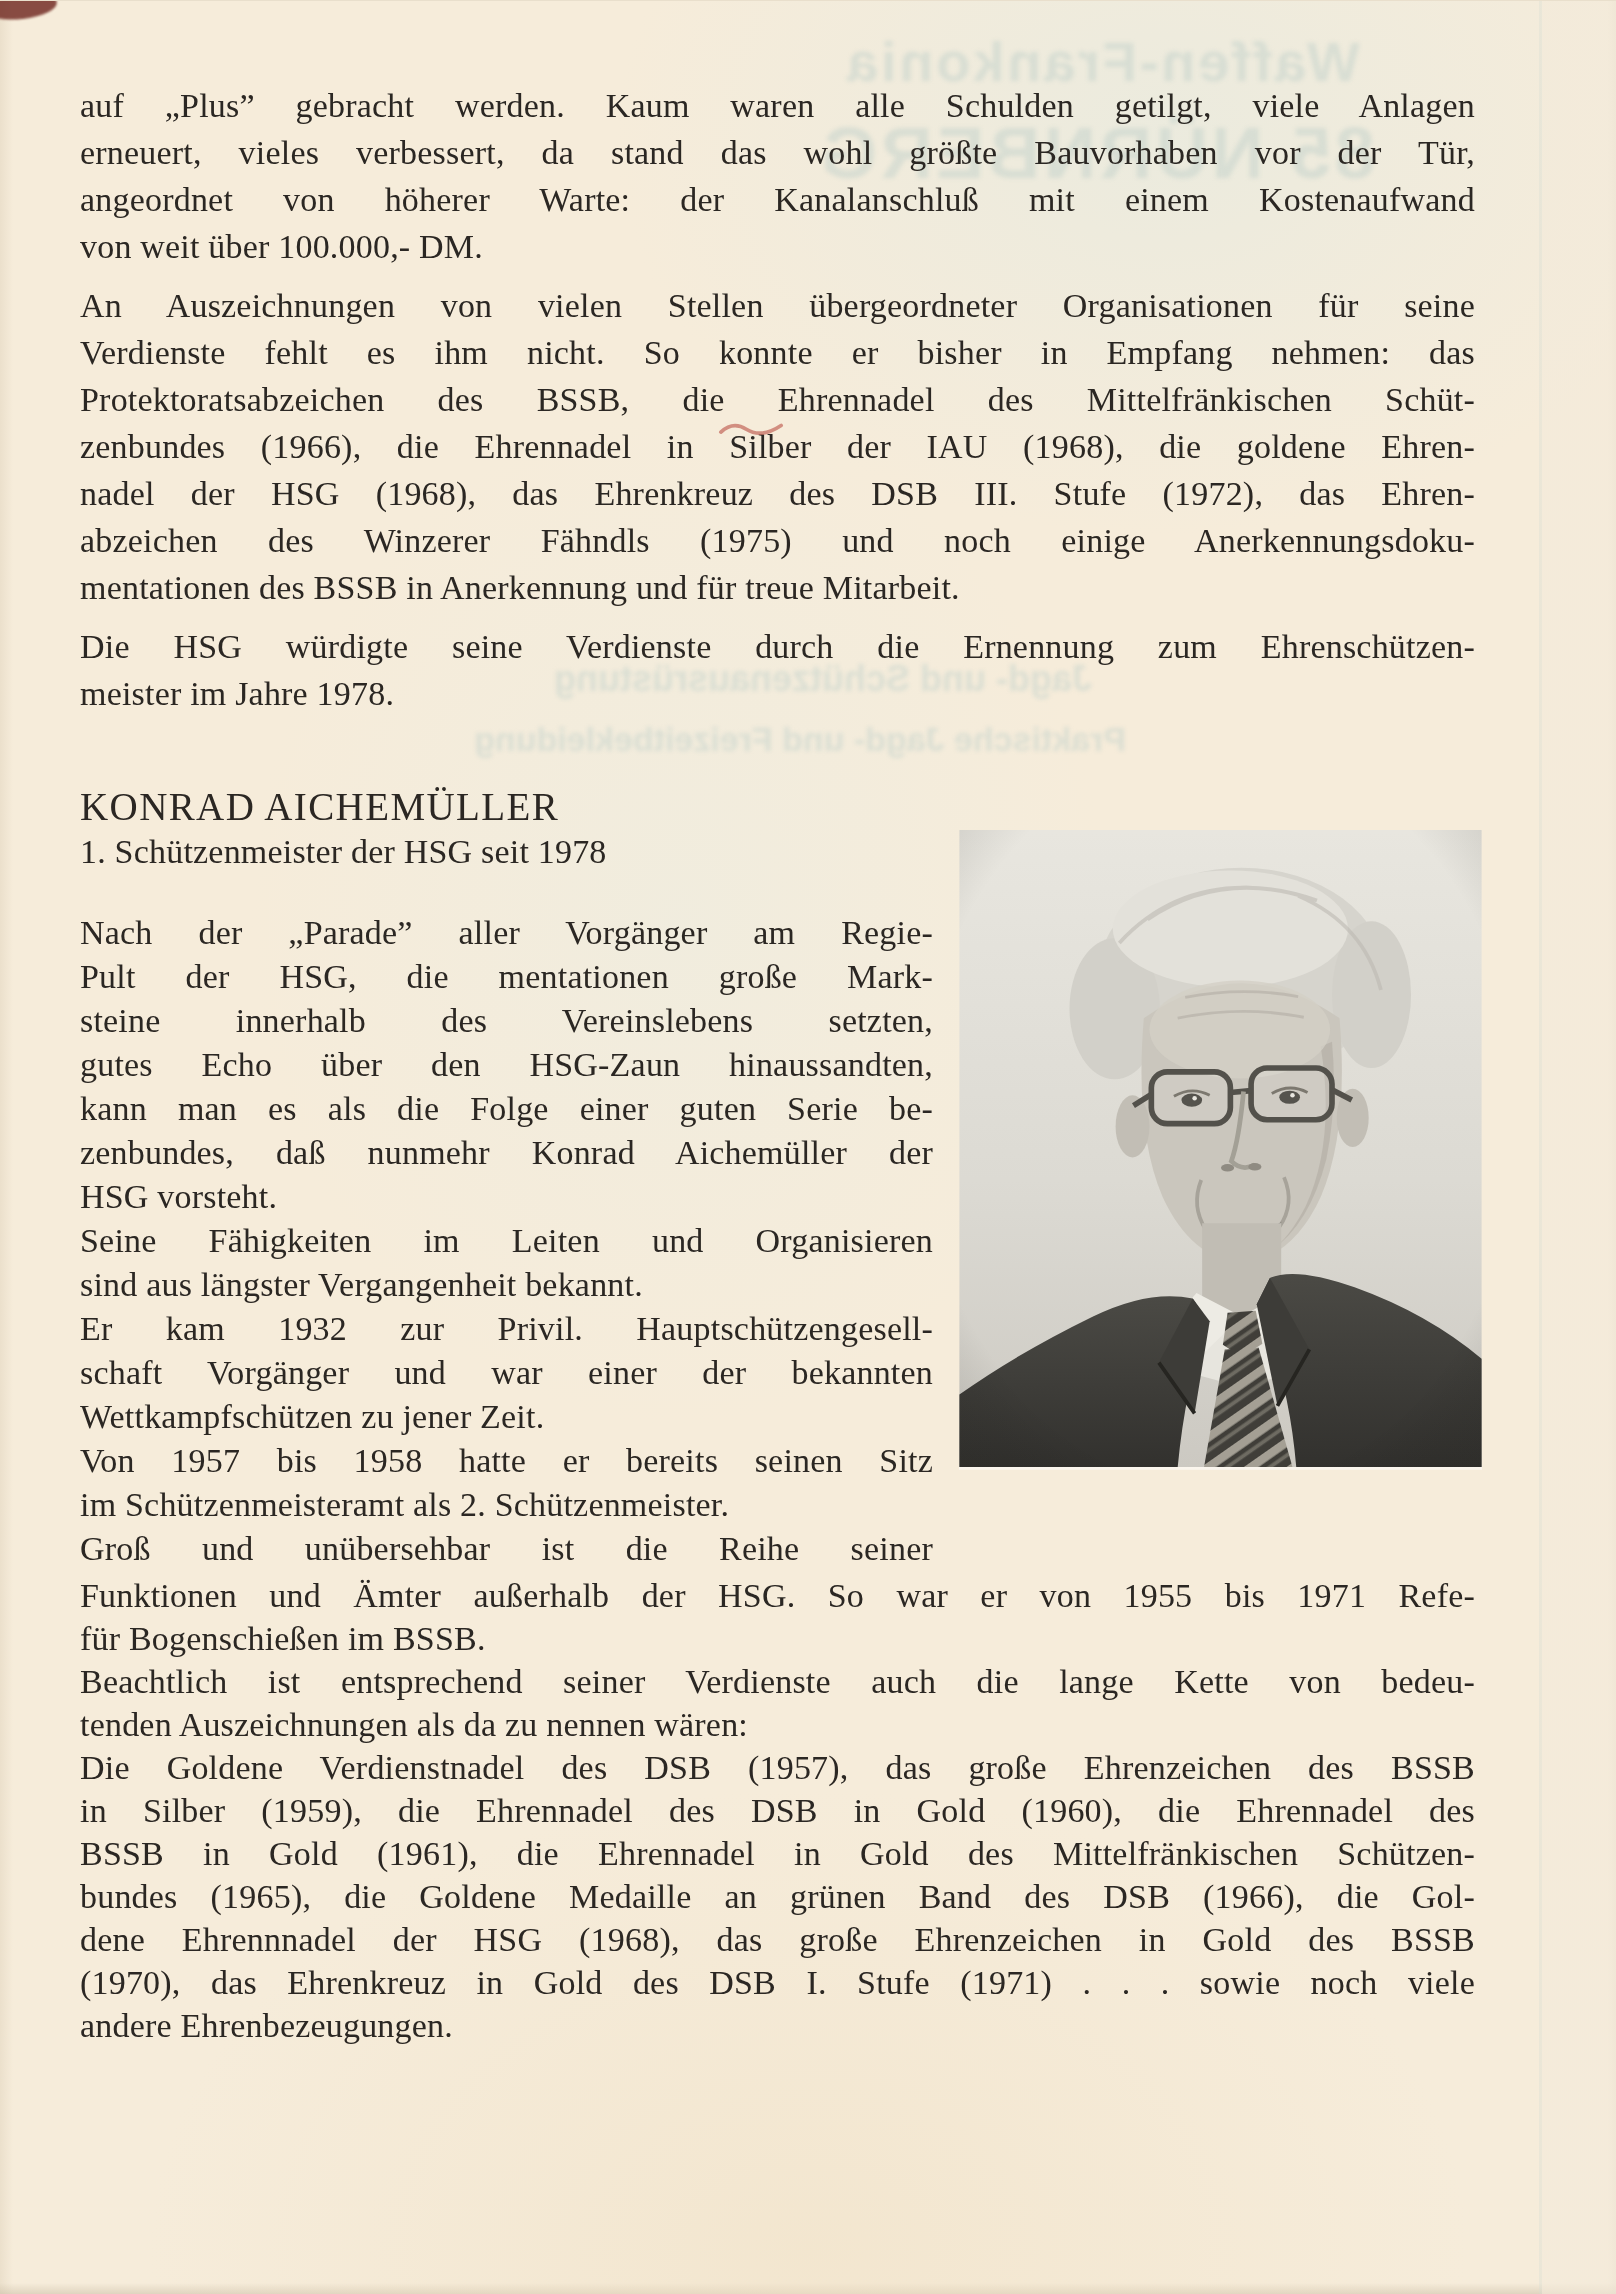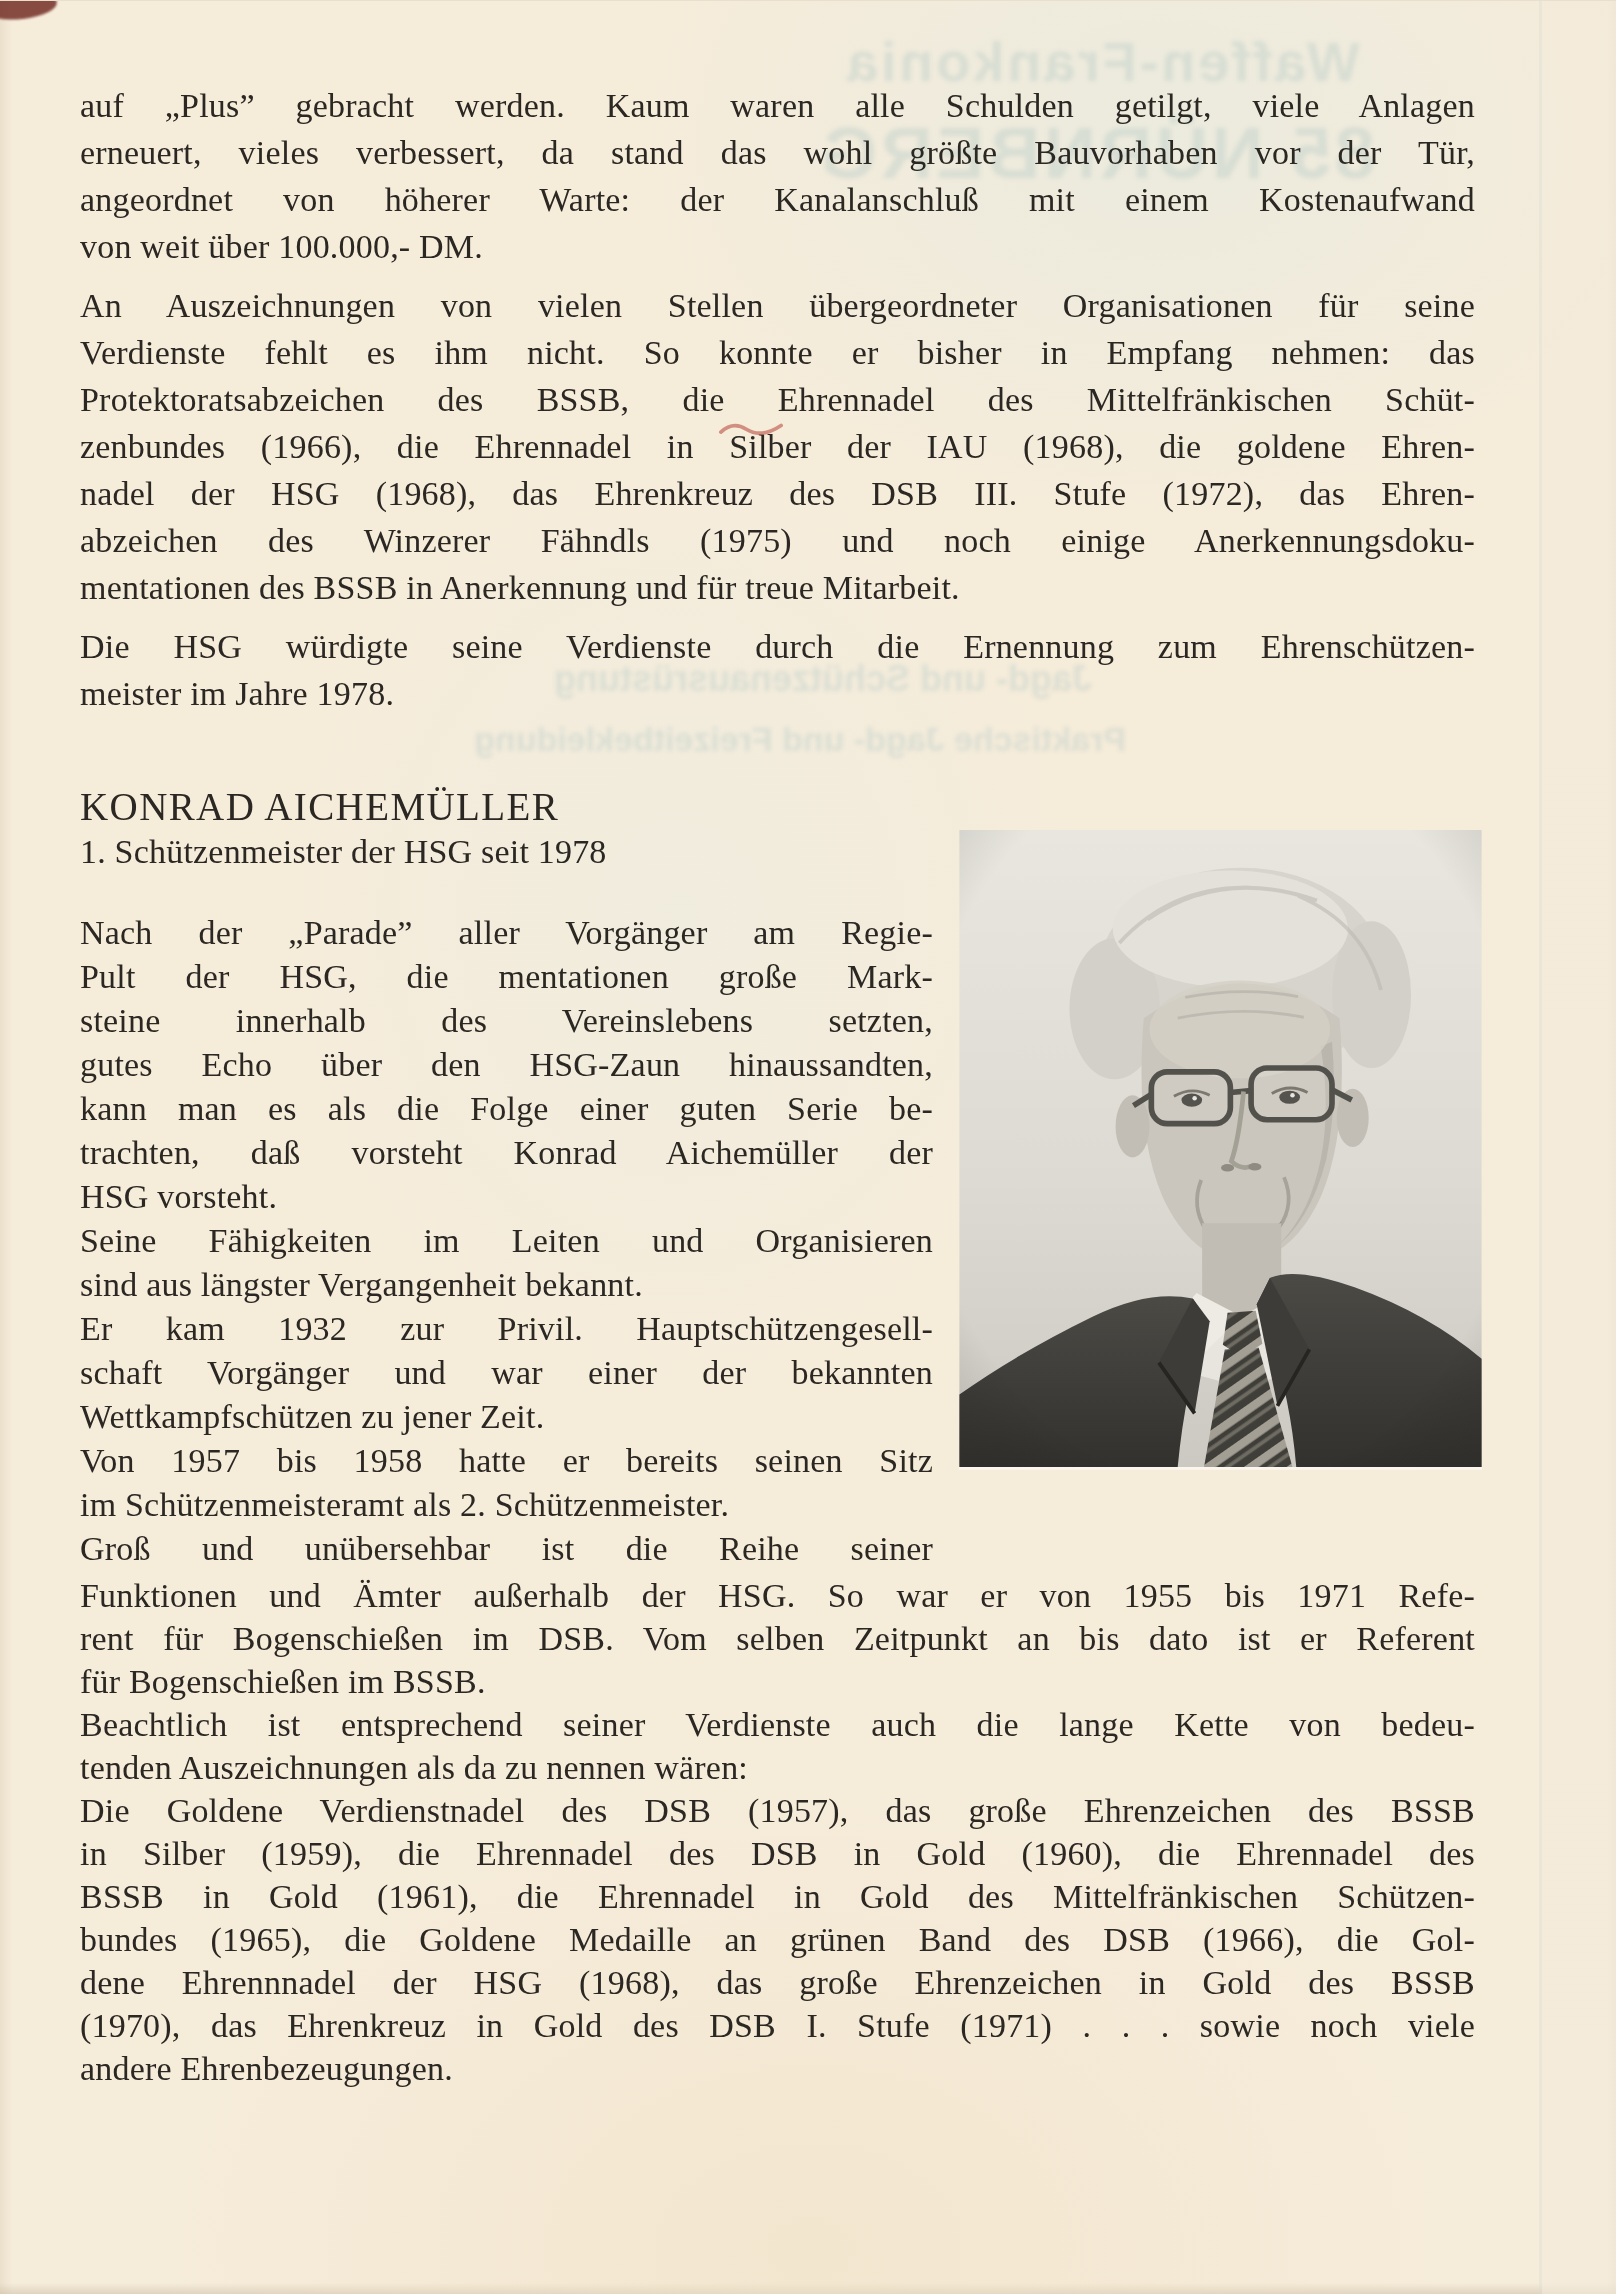--- a/index.html
+++ b/index.html
@@ -101,21 +101,21 @@
     <path d="M3 16 Q16 4 30 13 Q46 23 67 9" fill="none" stroke="#b54338" stroke-width="4" stroke-linecap="round"></path>
   </svg>
 
   <div class="block narrow-block" id="narrow-block">
       <div class="para">
         <div class="line j">Nach der „Parade” aller Vorgänger am Regie-</div>
         <div class="line j">Pult der HSG, die mentationen große Mark-</div>
         <div class="line j">steine innerhalb des Vereinslebens setzten,</div>
         <div class="line j">gutes Echo über den HSG-Zaun hinaussandten,</div>
         <div class="line j">kann man es als die Folge einer guten Serie be-</div>
-        <div class="line j">trachten, daß vorsteht Konrad Aichemüller der</div>
+        <div class="line j">zenbundes, daß nunmehr Konrad Aichemüller der</div>
         <div class="line">HSG vorsteht.</div>
       </div>
       <div class="para">
         <div class="line j">Seine Fähigkeiten im Leiten und Organisieren</div>
         <div class="line">sind aus längster Vergangenheit bekannt.</div>
       </div>
       <div class="para">
         <div class="line j">Er kam 1932 zur Privil. Hauptschützengesell-</div>
         <div class="line j">schaft Vorgänger und war einer der bekannten</div>
         <div class="line">Wettkampfschützen zu jener Zeit.</div>
@@ -207,21 +207,20 @@
       <path d="M248 498 L212 566 L250 620 L266 522 Z" fill="#3d3c38"></path>
       <path d="M330 476 L372 552 L338 612 L316 504 Z" fill="#3d3c38"></path>
       <path d="M212 566 L250 620 M372 552 L338 612" stroke="#262521" stroke-width="4" fill="none"></path>
       <rect width="555" height="677" fill="url(#vig)"></rect>
     </svg>
   </div>
 
   <div class="block wide-block" id="wide-block">
       <div class="para">
         <div class="line j">Funktionen und Ämter außerhalb der HSG. So war er von 1955 bis 1971 Refe-</div>
-        <div class="line j">rent für Bogenschießen im DSB. Vom selben Zeitpunkt an bis dato ist er Referent</div>
         <div class="line">für Bogenschießen im BSSB.</div>
       </div>
       <div class="para">
         <div class="line j">Beachtlich ist entsprechend seiner Verdienste auch die lange Kette von bedeu-</div>
         <div class="line">tenden Auszeichnungen als da zu nennen wären:</div>
       </div>
       <div class="para">
         <div class="line j">Die Goldene Verdienstnadel des DSB (1957), das große Ehrenzeichen des BSSB</div>
         <div class="line j">in Silber (1959), die Ehrennadel des DSB in Gold (1960), die Ehrennadel des</div>
         <div class="line j">BSSB in Gold (1961), die Ehrennadel in Gold des Mittelfränkischen Schützen-</div>

